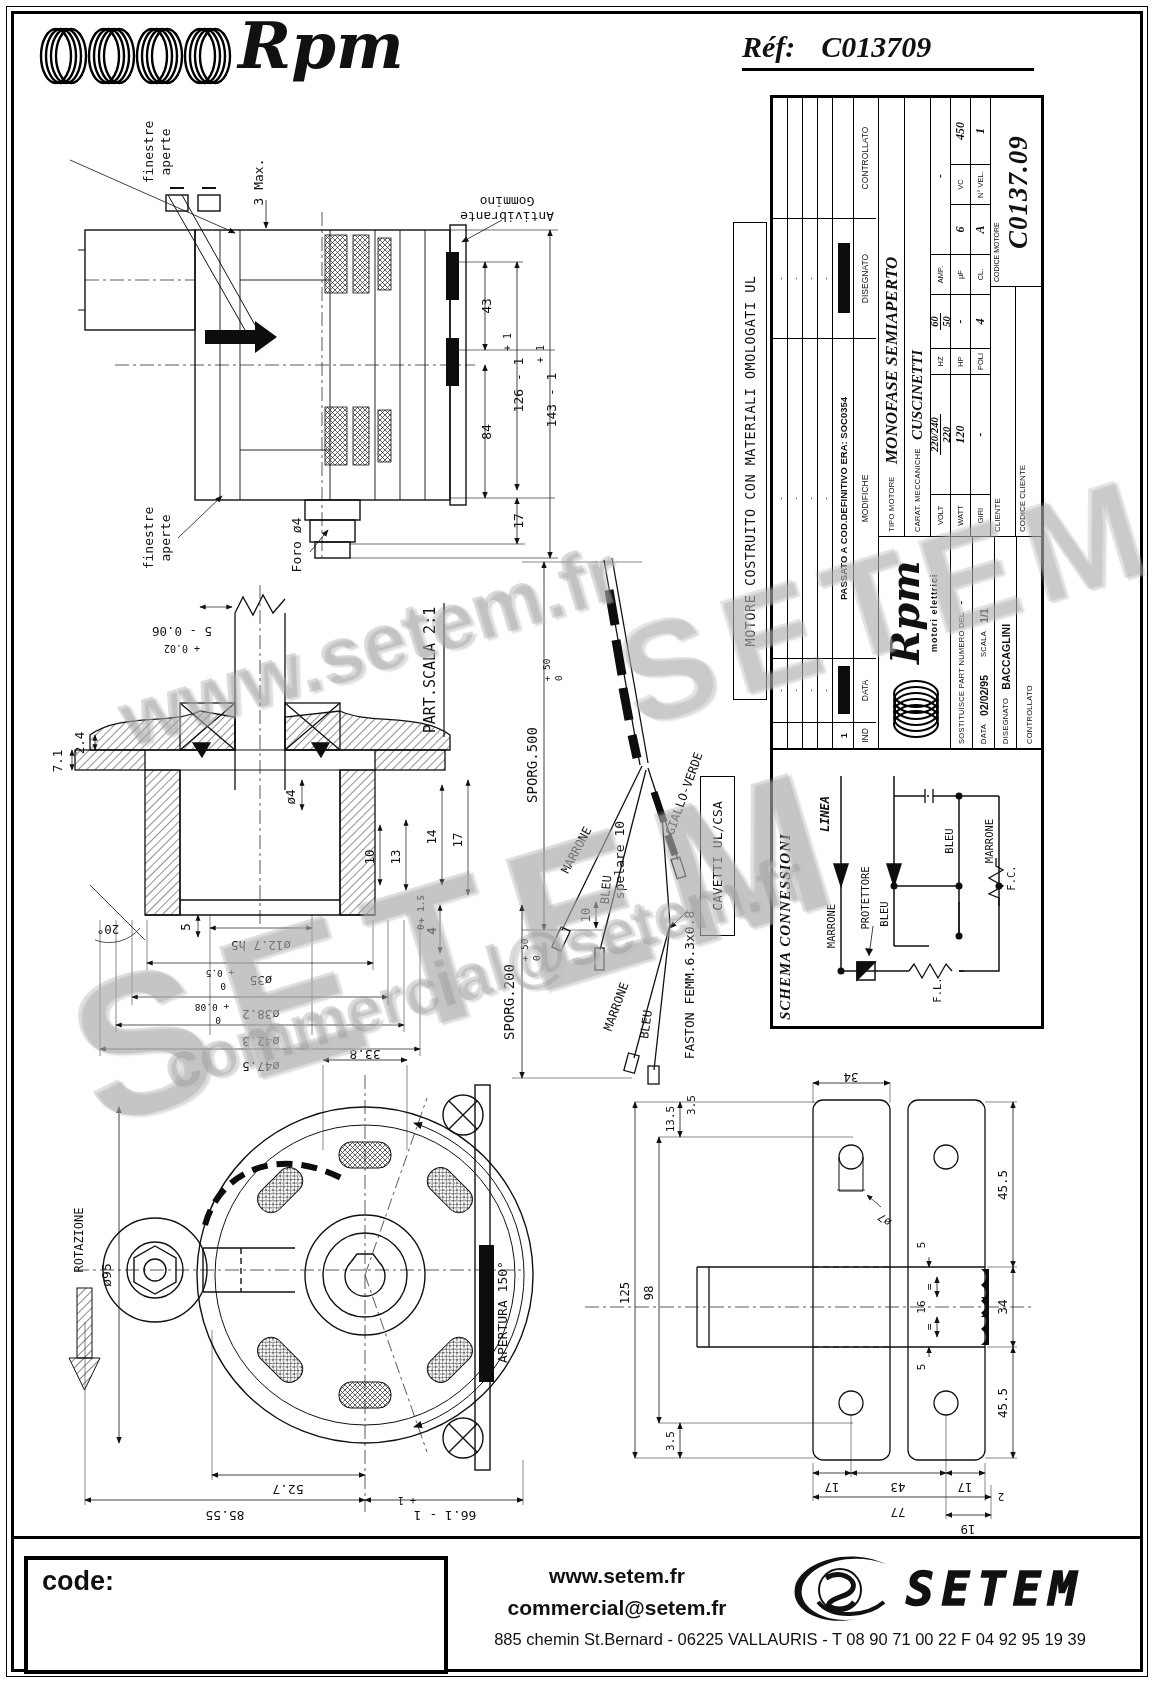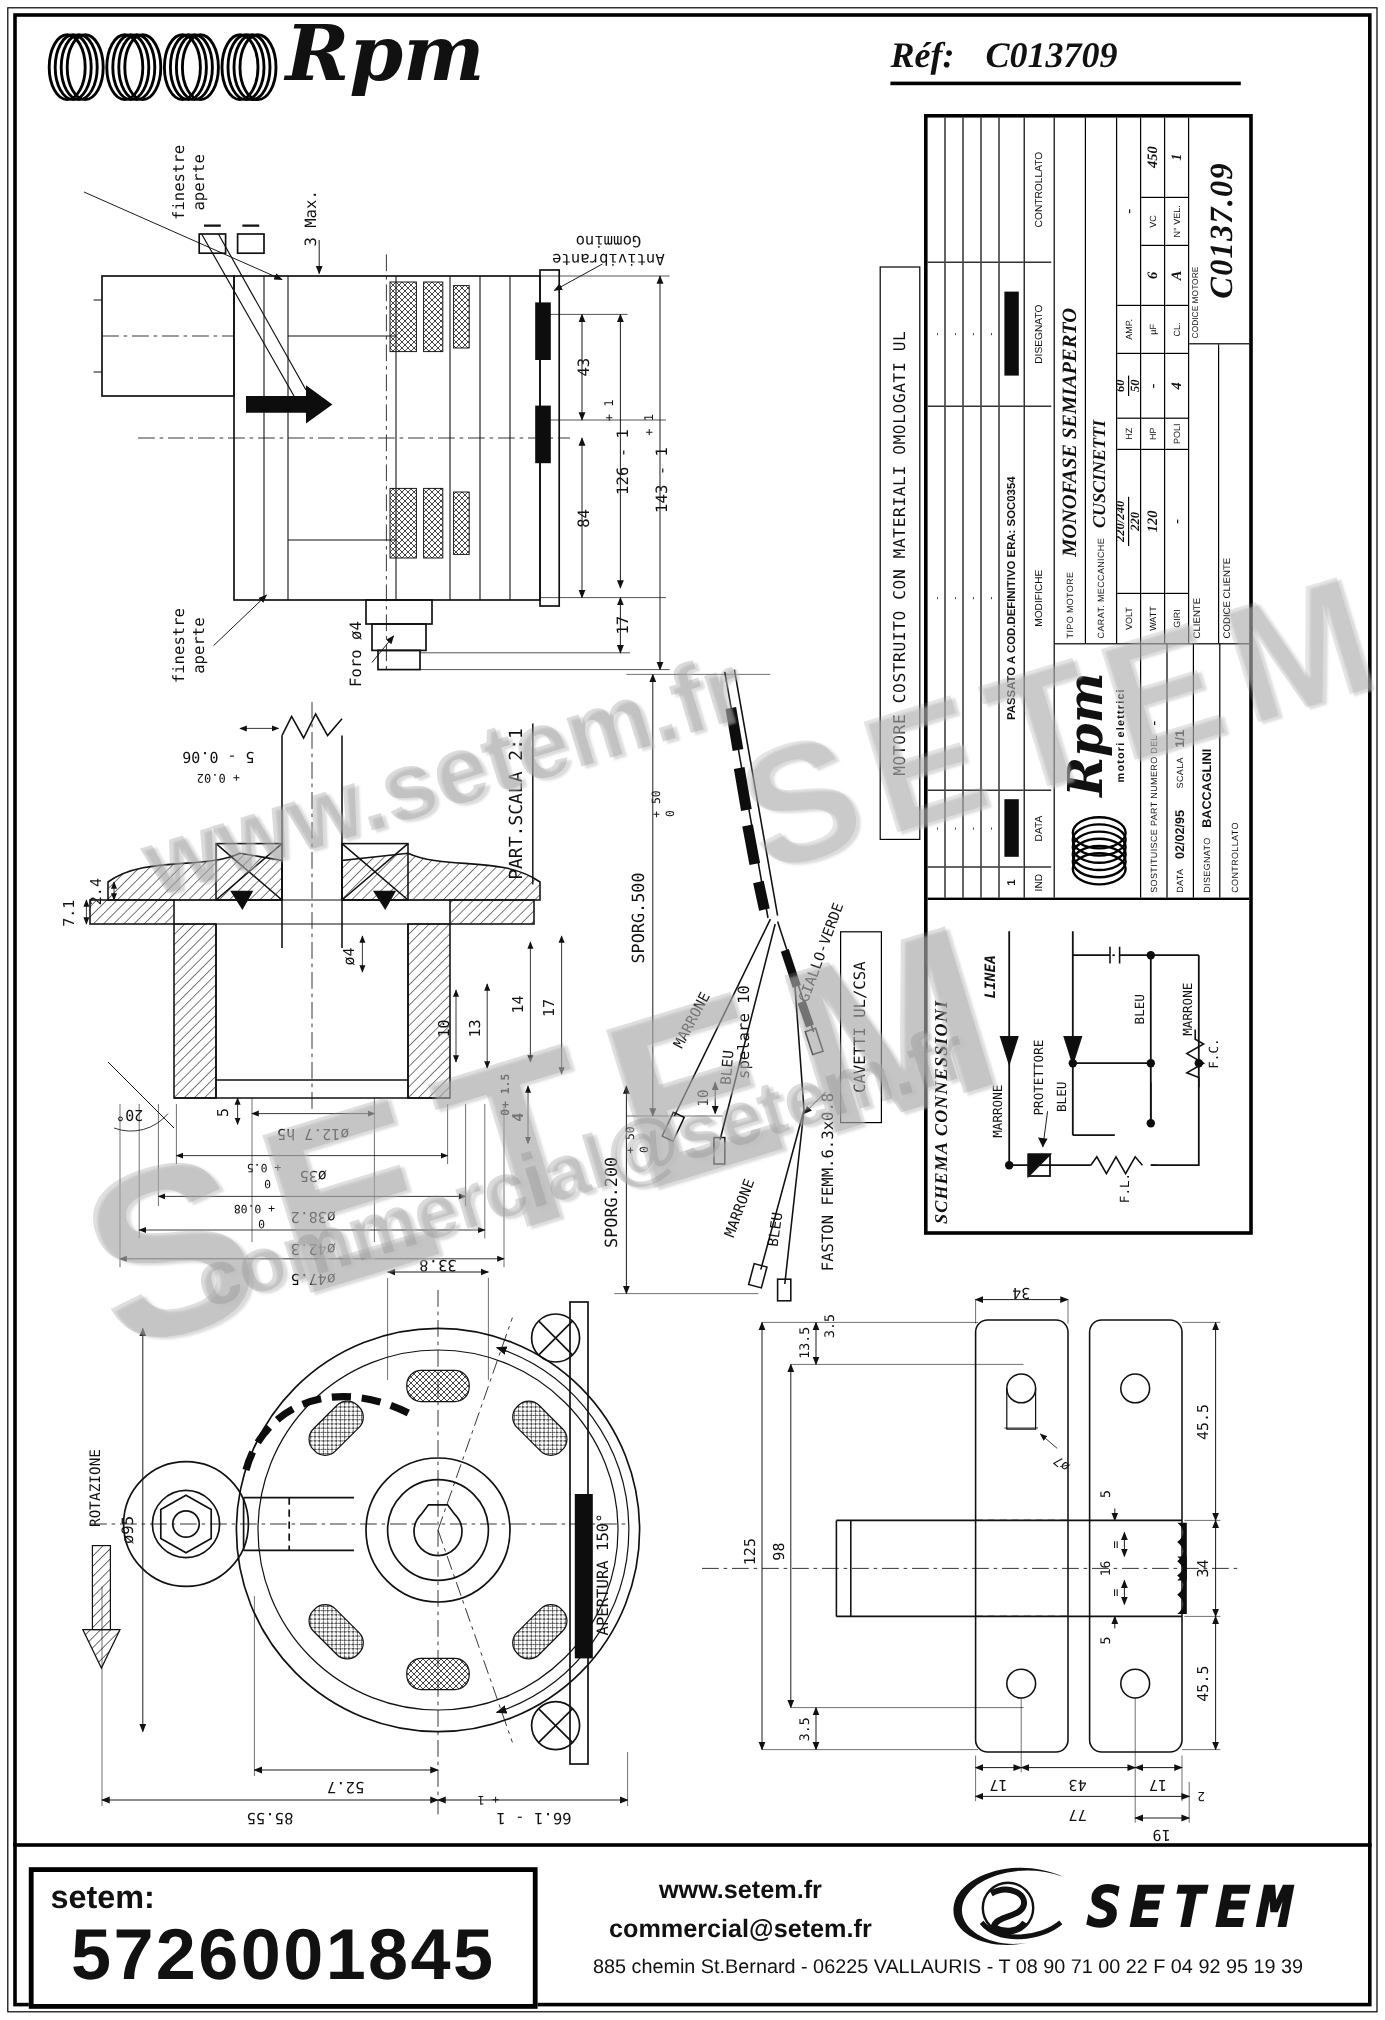--- a/index.html
+++ b/index.html
@@ -659,22 +659,21 @@
         </div>
       </div>
     </div>
 
   </div>
 </div>
 
 <div class="fdiv"></div>
 
 <div class="abs codebox">
-  <div class="codelbl">setem:</div>
-  <div class="codeval">5726001845</div>
+  <div class="codelbl">code:</div>
 </div>
 
 <div class="abs fmid">
   <div>www.setem.fr</div>
   <div>commercial@setem.fr</div>
 </div>
 <div class="abs faddr">885 chemin St.Bernard  -  06225 VALLAURIS  -  T 08 90 71 00 22   F 04 92 95 19 39</div>
 
 <svg style="left:788px;top:1550px" width="356" height="80" viewBox="0 0 356 80">
   <g>

